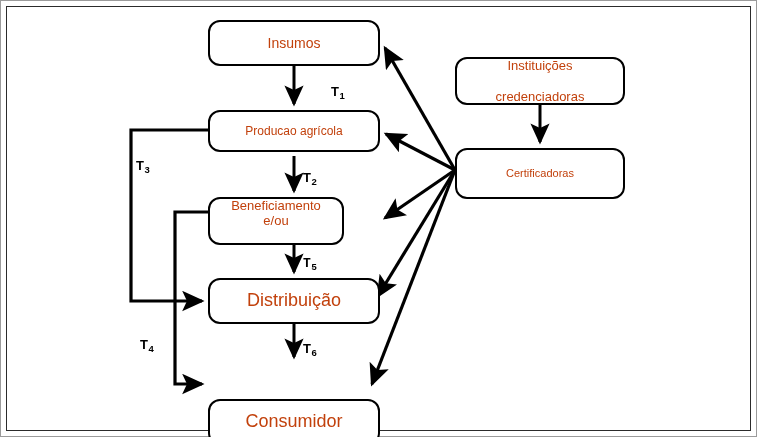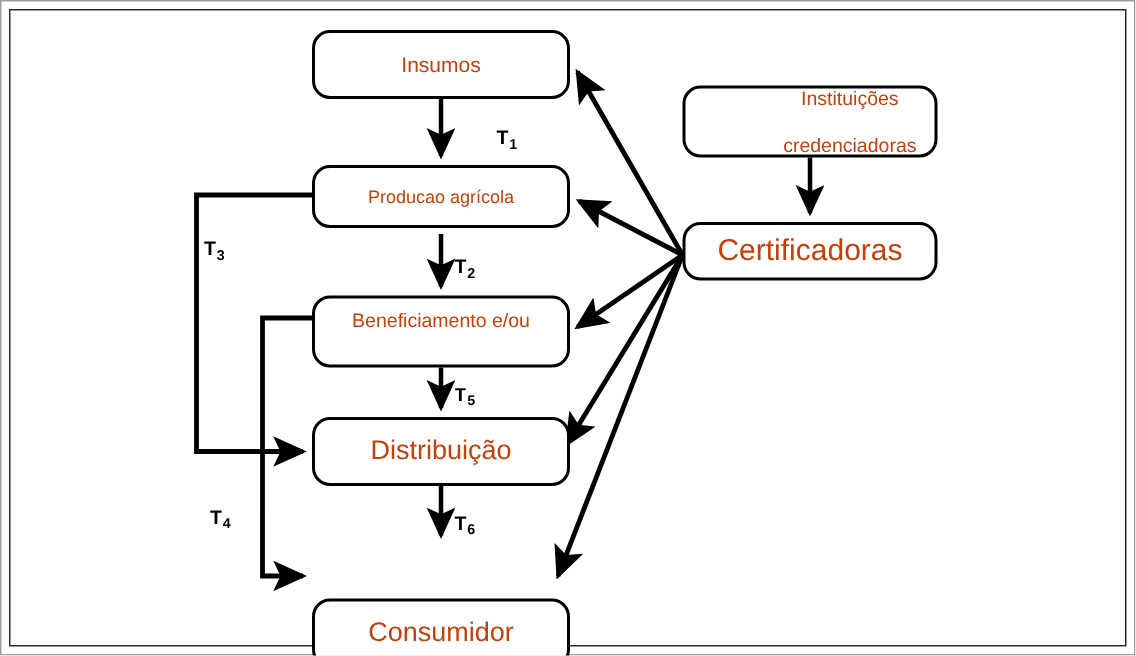--- a/index.html
+++ b/index.html
@@ -73,42 +73,42 @@
   </svg>
 
   <div class="node" style="left:208px;top:20px;width:172px;height:46px;font-size:14px;">
     <span>Insumos</span>
   </div>
 
   <div class="node" style="left:208px;top:110px;width:172px;height:42px;font-size:12px;">
     <span>Producao agrícola</span>
   </div>
 
-  <div class="node" style="left:208px;top:197px;width:172px;height:48px;font-size:13px;">
+  <div class="node" style="left:208px;top:197px;width:136px;height:48px;font-size:13px;">
     <span>
       <span>Beneficiamento e/ou</span><br>
     </span>
   </div>
 
   <div class="node" style="left:208px;top:278px;width:172px;height:46px;font-size:18px;">
     <span>Distribuição</span>
   </div>
 
   <div class="node" style="left:208px;top:363px;width:172px;height:46px;font-size:18px;margin-top:36px;">
     <span>Consumidor</span>
   </div>
 
-  <div class="node" style="left:455px;top:57px;width:170px;height:48px;font-size:13px;justify-content:flex-end;">
+  <div class="node" style="left:455px;top:57px;width:170px;height:48px;font-size:13px;">
     <span>
       <span>Instituições</span><br>
       <span>credenciadoras</span>
     </span>
   </div>
 
-  <div class="node" style="left:455px;top:148px;width:170px;height:39px;font-size:20px;">
+  <div class="node" style="left:455px;top:148px;width:170px;height:51px;font-size:11px;">
     <span>Certificadoras</span>
   </div>
 
   <div class="tlabel" style="left:303px;top:84px;margin-left:28px;">
     <span>T</span><sub>1</sub>
   </div>
   <div class="tlabel" style="left:303px;top:170px;">
     <span>T</span><sub>2</sub>
   </div>
   <div class="tlabel" style="left:136px;top:158px;">

